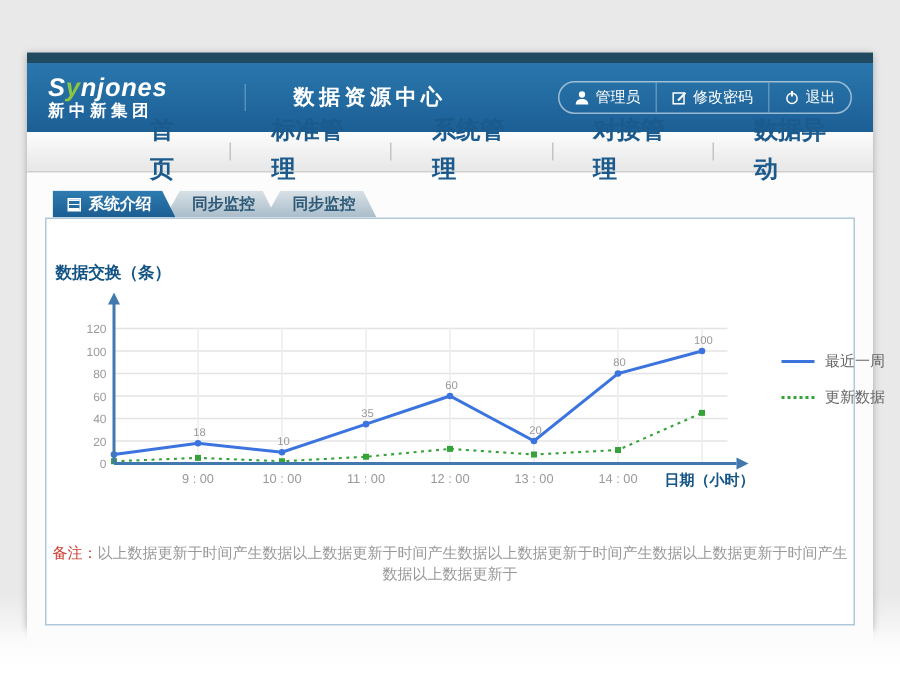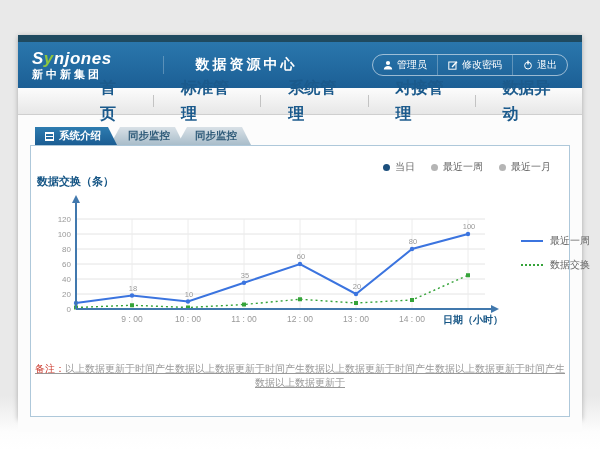--- a/index.html
+++ b/index.html
@@ -74,21 +74,21 @@
   .radio-row{position:absolute;top:14px;right:18px;display:flex;gap:16px;}
   .radio-opt{display:flex;align-items:center;gap:5px;font-size:10px;color:#666;cursor:pointer;}
   .radio-dot{width:7px;height:7px;border-radius:50%;}
   
   .ylabel{position:absolute;left:6px;top:28px;font-size:11px;font-weight:bold;color:#155585;}
   .chart-wrap{position:absolute;left:20px;top:48px;display:flex;}
   .legend{margin-left:10px;margin-top:40px;display:flex;flex-direction:column;gap:10px;}
   .legend-item{display:flex;align-items:center;gap:7px;font-size:10px;color:#666;cursor:pointer;white-space:nowrap;}
   .sw-solid{width:22px;height:0;border-top:2px solid;}
   .sw-dotted{width:22px;height:0;border-top:2px dotted;}
-  .note{position:absolute;top:216px;width:100%;text-align:center;font-size:10px;color:#999;text-decoration:underline;}
+  .note{position:absolute;top:216px;width:100%;text-align:center;font-size:10px;color:#999;}
   .note .red{color:#cc3b2f;}
 </style>
 </head>
 <body>
 
 <div class="window">
   <div class="topstrip"></div>
 
   <div class="header">
     <div class="logo">
@@ -149,34 +149,20 @@
         </div>
         <div class="tab inactive">
           <span>同步监控</span>
         </div>
         <div class="tab inactive">
           <span>同步监控</span>
         </div>
       </div>
 
     <div class="panel">
-      <div class="radio-row">
-          <div class="radio-opt">
-            <span class="radio-dot" style="background: rgb(28, 79, 125);"></span>
-            <span>当日</span>
-          </div>
-          <div class="radio-opt">
-            <span class="radio-dot" style="background: rgb(181, 181, 181);"></span>
-            <span>最近一周</span>
-          </div>
-          <div class="radio-opt">
-            <span class="radio-dot" style="background: rgb(181, 181, 181);"></span>
-            <span>最近一月</span>
-          </div>
-        </div>
       <div class="ylabel">数据交换（条）</div>
       <div class="chart-wrap">
         <svg width="460" height="140" xmlns="http://www.w3.org/2000/svg">
             <line x1="25" y1="100" x2="434" y2="100" stroke="#e4e4e4" stroke-width="1"></line>
             <line x1="25" y1="85" x2="434" y2="85" stroke="#e4e4e4" stroke-width="1"></line>
             <line x1="25" y1="70" x2="434" y2="70" stroke="#e4e4e4" stroke-width="1"></line>
             <line x1="25" y1="55" x2="434" y2="55" stroke="#e4e4e4" stroke-width="1"></line>
             <line x1="25" y1="40" x2="434" y2="40" stroke="#e4e4e4" stroke-width="1"></line>
             <line x1="25" y1="25" x2="434" y2="25" stroke="#e4e4e4" stroke-width="1"></line>
             <line x1="81" y1="25" x2="81" y2="115" stroke="#ececec" stroke-width="1"></line>
@@ -230,21 +216,21 @@
             <polygon points="440,111 440,119 448,115" fill="#4178ad"></polygon>
             <text x="452" y="129" text-anchor="end" font-size="10px" font-weight="bold" fill="#155585">日期（小时）</text>
           </svg>
         <div class="legend">
             <div class="legend-item">
               <span class="sw-solid" style="border-color: rgb(59, 116, 223);"></span>
               <span>最近一周</span>
             </div>
             <div class="legend-item">
               <span class="sw-dotted" style="border-color: rgb(53, 163, 57);"></span>
-              <span>数据交换</span>
+              <span>更新数据</span>
             </div>
           </div>
       </div>
       <div class="note">
         <span class="red">备注：</span><span>以上数据更新于时间产生数据以上数据更新于时间产生数据以上数据更新于时间产生数据以上数据更新于时间产生数据以上数据更新于</span>
       </div>
     </div>
   </div>
 </div>
 

